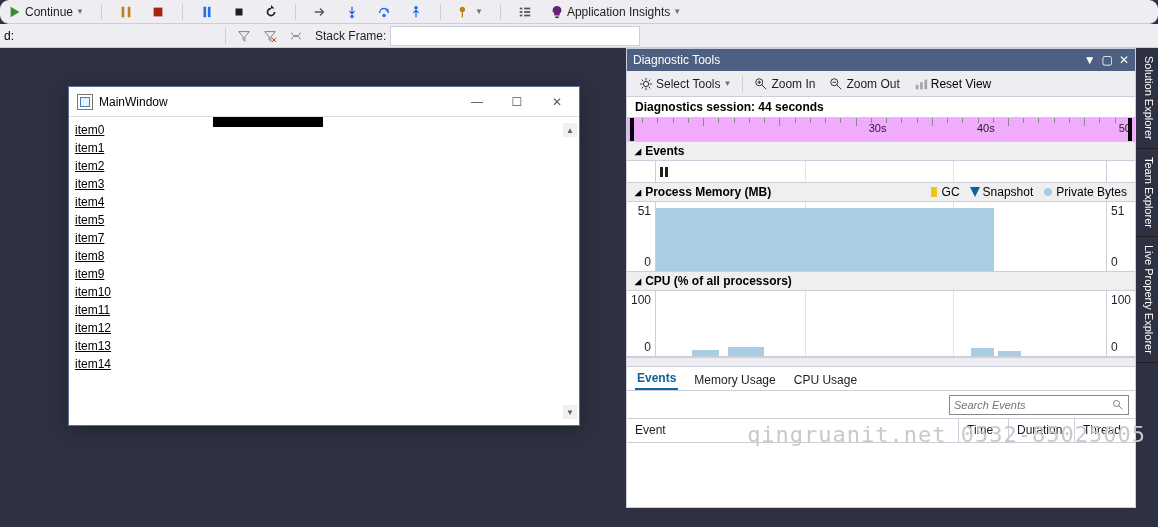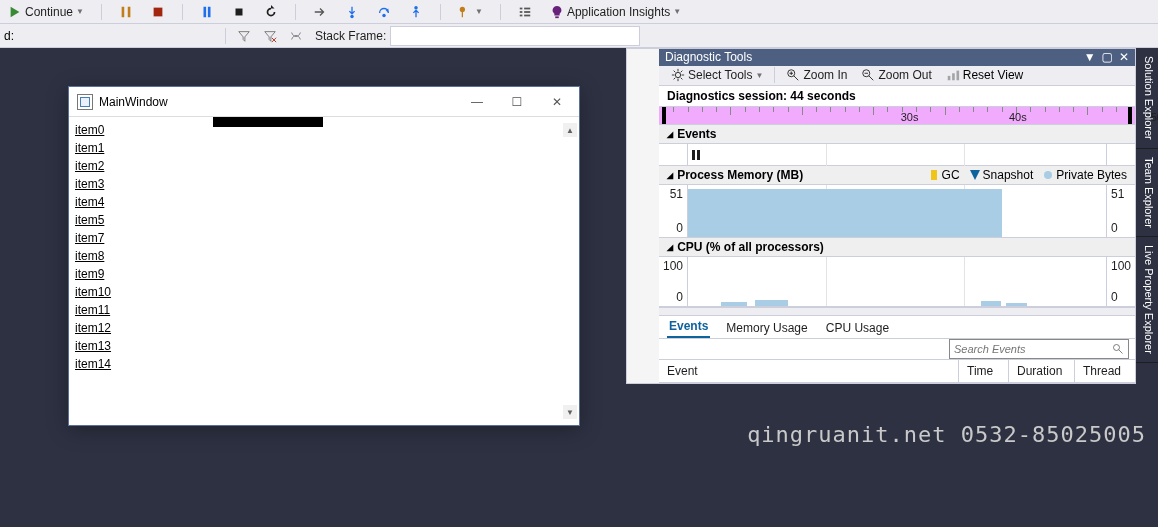--- a/index.html
+++ b/index.html
@@ -1,17 +1,17 @@
 <!DOCTYPE html>
 <html><head>
 <meta charset="utf-8">
 <style>
 * { margin:0; padding:0; box-sizing:border-box; font-family:"Segoe UI",Arial,sans-serif; font-size:12px; }
 body { width:1158px; height:527px; background:#2d3142; overflow:hidden; position:relative; }
-.top-toolbar { height:24px; background:#eeeef2; border-bottom:1px solid #cccedb; display:flex; align-items:center; padding:0 4px; gap:10px; }
+.top-toolbar { height:24px; background:#eeeef2; border-bottom:1px solid #cccedb; display:flex; align-items:center; padding:0 4px; gap:10px;border-radius:9px; }
 .top-toolbar2 { height:24px; background:#eeeef2; border-bottom:1px solid #cccedb; display:flex; align-items:center; padding:0 4px; gap:4px; }
 .tb-btn { display:inline-flex; align-items:center; height:20px; padding:0 4px; gap:3px; cursor:pointer; color:#1e1e1e; }
 .tb-sep { width:1px; height:16px; background:#cccedb; margin:0 3px; }
 .drop-arrow { font-size:8px; color:#717171; }
 .ic { width:14px; height:14px; display:inline-block; }
 .stack-label { color:#1e1e1e; margin-left:4px; }
 .stack-input { flex:1; height:20px; border:1px solid #cccedb; background:#fff; max-width:250px; }
 
 .dark-area { position:absolute; top:48px; left:0; width:625px; height:479px; background:#2d3142; }
 .app-window { position:absolute; left:68px; top:38px; width:512px; height:340px; background:#fff; border:1px solid #5b7199; box-shadow:0 4px 20px rgba(0,0,0,.3); }
@@ -24,21 +24,21 @@
 .app-body { position:relative; height:calc(100% - 30px); overflow:hidden;text-decoration:underline; }
 .top-handle { position:absolute; top:0; left:144px; width:110px; height:10px; background:#000; }
 .list { padding:4px 6px; }
 .list div { padding:2px 0; color:#000; }
 .scrollbar { position:absolute; right:2px; top:6px; bottom:6px; width:14px; }
 .scroll-up, .scroll-down { height:14px; background:#f0f0f0; display:flex; align-items:center; justify-content:center; color:#606060; font-size:8px; cursor:pointer; }
 
 .side-tabs { position:absolute; right:0; top:48px; width:22px; display:flex; flex-direction:column; }
 .side-tab { writing-mode:vertical-rl; padding:8px 3px; background:#2d3142; color:#fff; border-bottom:1px solid #1e1e1e; font-size:11px; cursor:pointer; text-align:center; }
 
-.diag-panel { position:absolute; left:626px; top:48px; width:510px; height:336px; background:#f5f5f5; border:1px solid #cccedb; display:flex; flex-direction:column;padding-left:32px; }
+.diag-panel { position:absolute; left:626px; top:48px; width:510px; height:460px; background:#f5f5f5; border:1px solid #cccedb; display:flex; flex-direction:column; }
 .diag-header { height:22px; background:#4d6082; color:#fff; display:flex; align-items:center; padding:0 6px; }
 .diag-header-title { flex:1; }
 .diag-header-btns { display:flex; gap:6px; font-size:10px; }
 .diag-header-btns span { cursor:pointer; }
 .diag-toolbar { height:26px; background:#eeeef2; border-bottom:1px solid #cccedb; display:flex; align-items:center; padding:0 6px; gap:2px; }
 .diag-tb-btn { display:flex; align-items:center; gap:3px; padding:2px 6px; cursor:pointer; color:#1e1e1e; }
 .diag-tb-btn.disabled { color:#000000; cursor:default; }
 .session-row { padding:3px 8px; background:#fff; border-bottom:1px solid #cccedb; font-weight:600; }
 .ruler { height:24px; background:#f0abfc; border-bottom:1px solid #cccedb; position:relative; }
 .ruler .tick { position:absolute; top:0; width:1px; height:5px; background:#888; }

